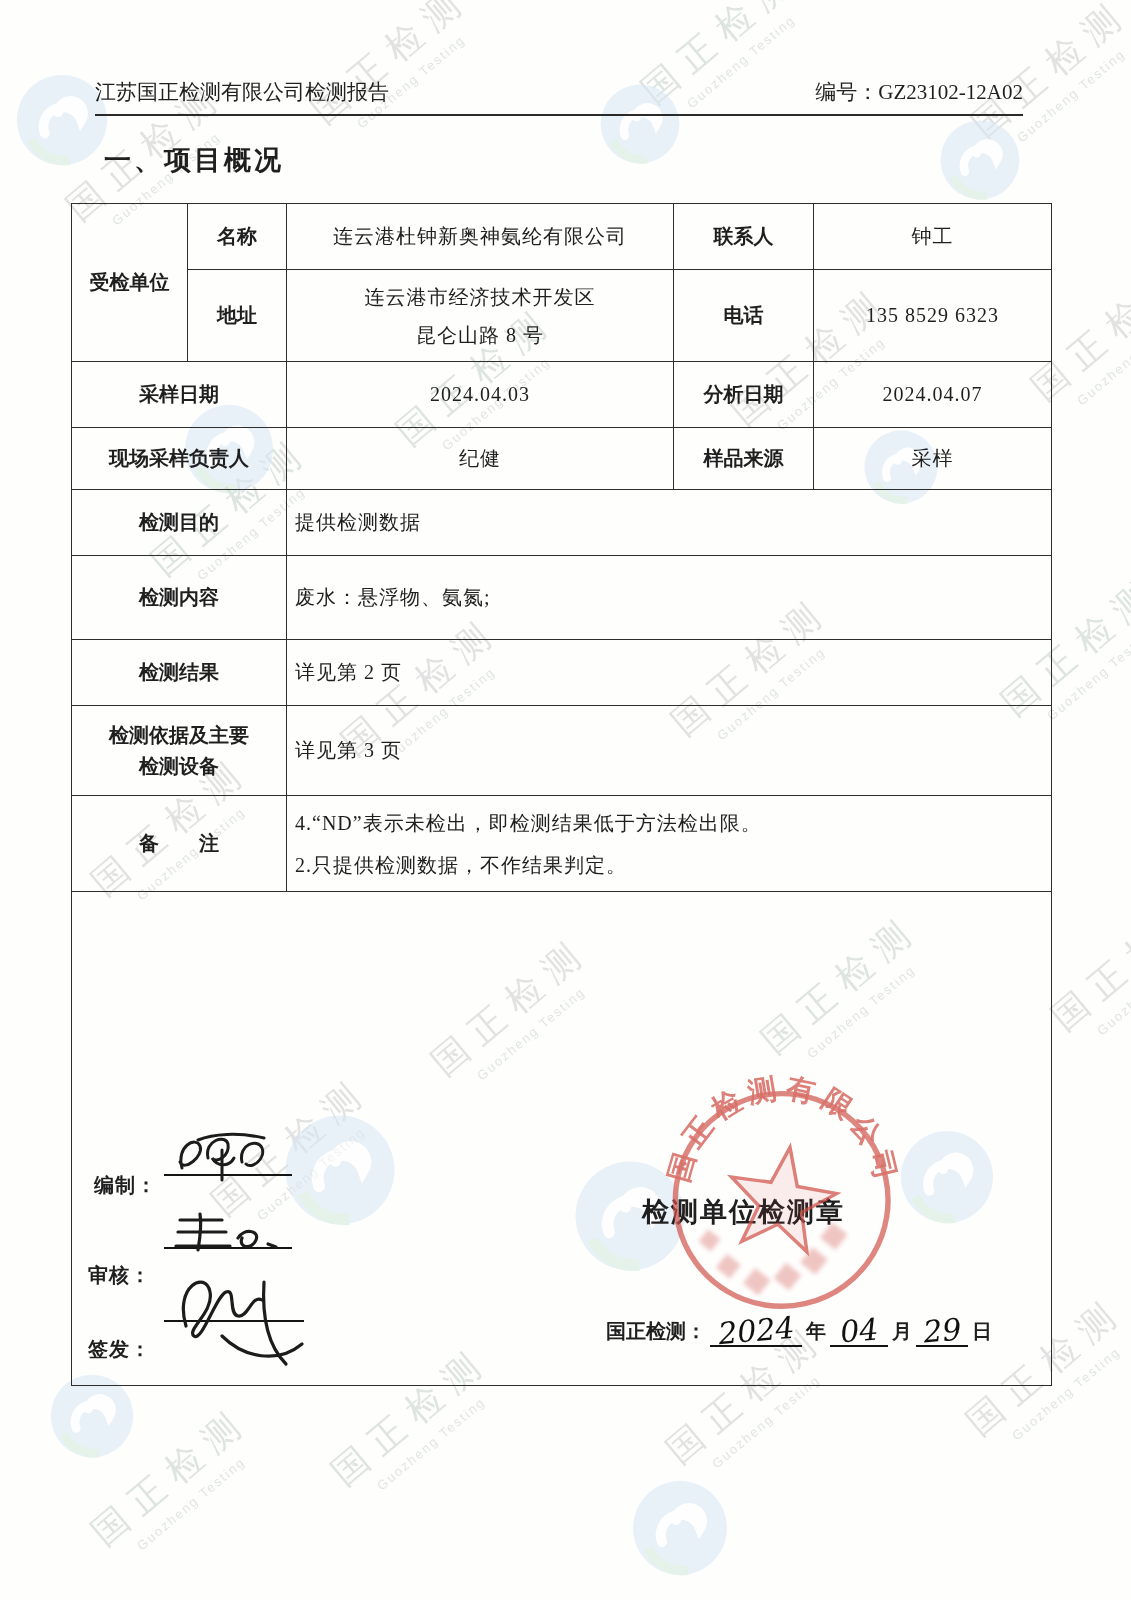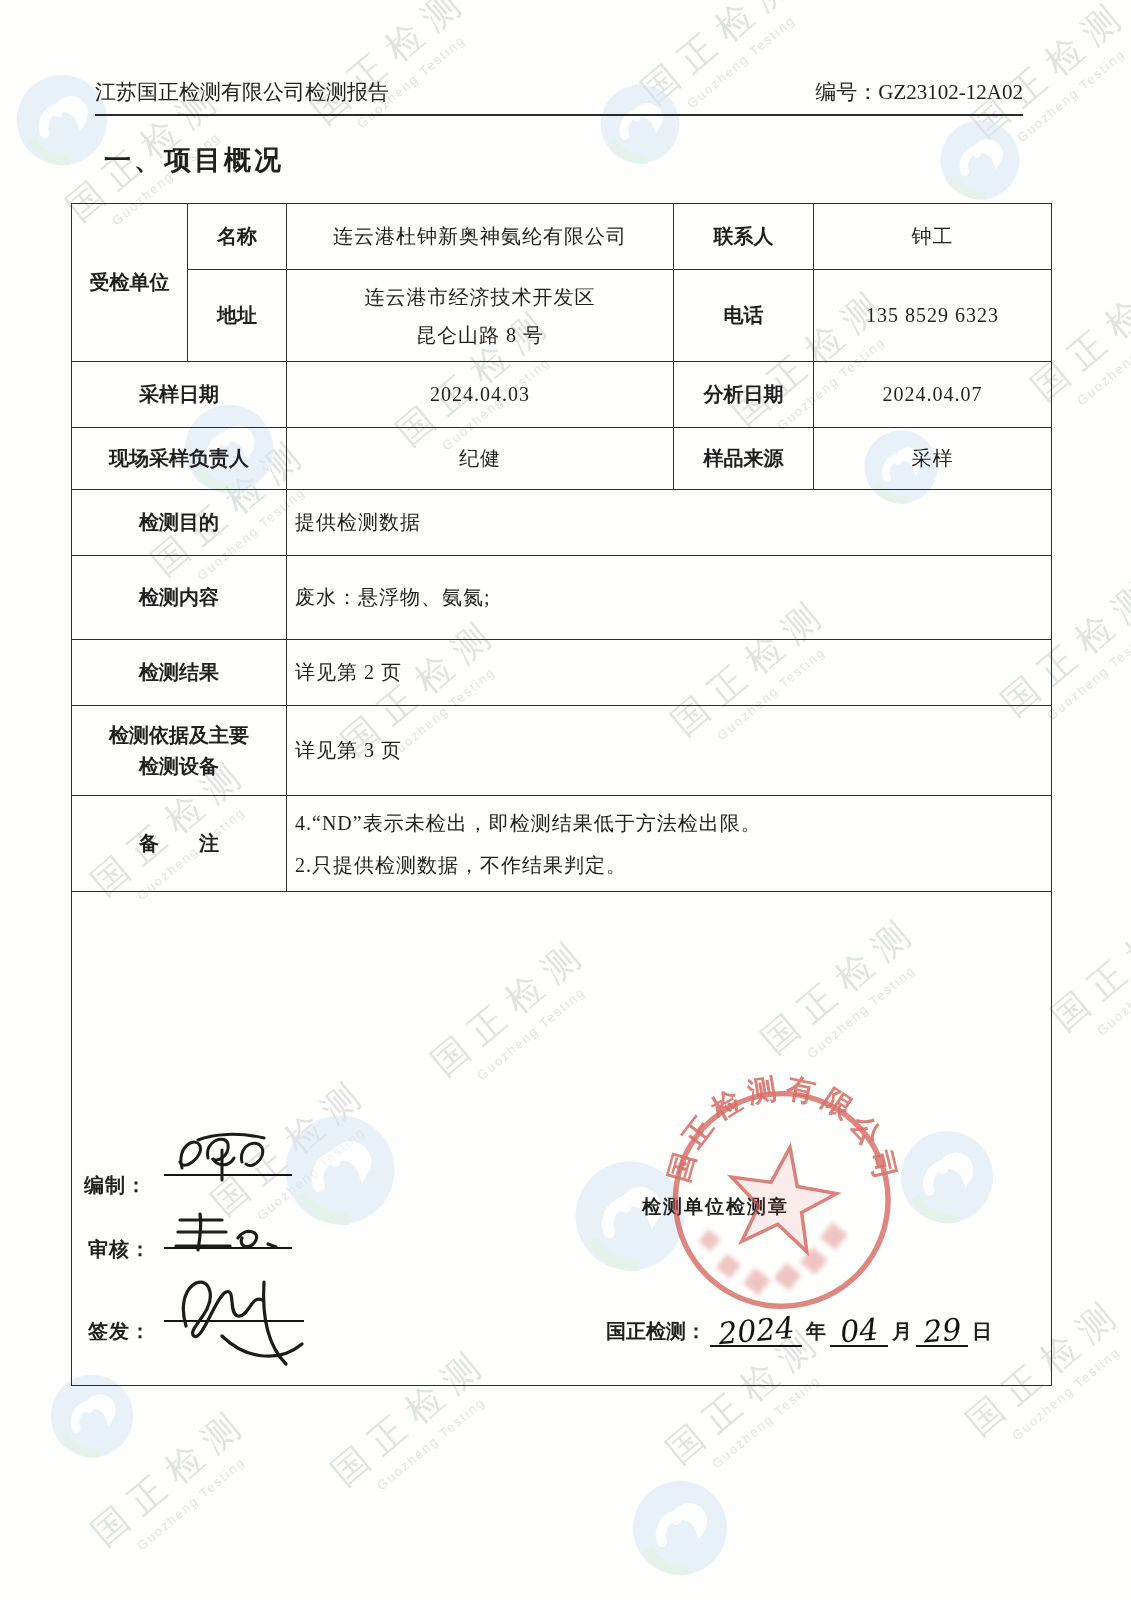--- a/index.html
+++ b/index.html
@@ -71,21 +71,21 @@
   .pre { white-space:pre; }
 
   
   .sign-cell { position:relative; }
   .sig-label { position:absolute; font-size:20px; font-weight:700; letter-spacing:1px; }
   .sig-line  { position:absolute; border-bottom:2.5px solid #141414; }
   .sig-svg   { position:absolute; }
 
   .stamp-caption {
     position:absolute; left:570px; top:302px;
-    font-size:19px; font-weight:700; letter-spacing:2px; z-index:2;
+    font-size:27px; font-weight:700; letter-spacing:2px; z-index:2;
   }
   .stamp {
     position:absolute; left:582px; top:178px; width:256px; height:256px;
     z-index:3; opacity:.8; transform:rotate(9deg);
   }
   .issue-date {
     position:absolute; left:534px; top:418px; z-index:4;
     font-size:20px; font-weight:700; white-space:nowrap;
   }
   .issue-date .u {
@@ -311,46 +311,46 @@
     <tr style="height:96px">
       <td colspan="2" class="lbl pre">备　　注</td>
       <td colspan="3" class="val-left">
         <span class="remark-line">4.“ND”表示未检出，即检测结果低于方法检出限。</span>
         <span class="remark-line">2.只提供检测数据，不作结果判定。</span>
       </td>
     </tr>
     <tr style="height:494px">
       <td colspan="5" class="sign-cell">
 
-        <span class="sig-label" style="left:12px; top:280px;">编制：</span>
+        <span class="sig-label" style="left:22px; top:280px;">编制：</span>
         <span class="sig-line" style="left:92px; top:282px; width:128px;"></span>
         <svg class="sig-svg" style="left:96px; top:236px;" width="130" height="60" viewBox="0 0 130 60">
           <g fill="none" stroke="#1c1c1c" stroke-width="3" stroke-linecap="round">
             <path d="M14 40 C8 18 28 8 32 18 C36 28 16 44 12 34"></path>
             <path d="M40 30 C36 12 58 6 60 16 C62 28 48 36 44 30 C50 40 62 38 66 30"></path>
             <path d="M74 34 C70 16 90 10 94 20 C98 30 84 42 78 36"></path>
             <path d="M30 12 C45 6 70 4 96 10"></path>
             <path d="M54 22 L54 52"></path>
           </g>
         </svg>
 
-        <span class="sig-label" style="left:16px; top:344px;">审核：</span>
+        <span class="sig-label" style="left:16px; top:370px;">审核：</span>
         <span class="sig-line" style="left:92px; top:355px; width:128px;"></span>
         <svg class="sig-svg" style="left:100px; top:316px;" width="120" height="50" viewBox="0 0 120 50">
           <g fill="none" stroke="#1c1c1c" stroke-width="3.2" stroke-linecap="round">
             <path d="M8 12 H50"></path>
             <path d="M6 24 H54"></path>
             <path d="M4 38 H58"></path>
             <path d="M28 6 C30 18 28 30 26 42"></path>
             <path d="M66 30 C72 20 88 22 84 32 C80 42 66 40 70 30"></path>
             <path d="M96 36 l8 3"></path>
           </g>
         </svg>
 
-        <span class="sig-label" style="left:16px; top:426px;">签发：</span>
+        <span class="sig-label" style="left:16px; top:444px;">签发：</span>
         <span class="sig-line" style="left:92px; top:428px; width:140px;"></span>
         <svg class="sig-svg" style="left:90px; top:372px;" width="180" height="120" viewBox="0 0 180 120">
           <g fill="none" stroke="#1c1c1c" stroke-width="3.2" stroke-linecap="round">
             <path d="M24 62 C12 22 44 6 48 28 C52 48 24 66 32 72 C40 78 54 32 64 28 C74 24 66 50 76 52 C86 54 90 30 100 36"></path>
             <path d="M102 18 C100 50 104 80 124 100"></path>
             <path d="M60 72 C82 94 116 100 140 80"></path>
           </g>
         </svg>
 
         <span class="stamp-caption">检测单位检测章</span>

